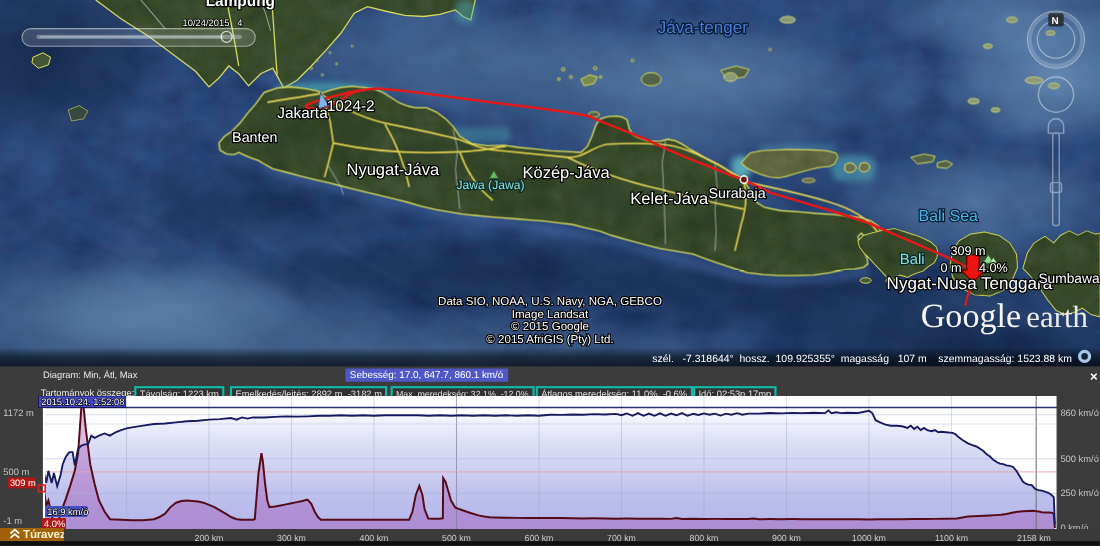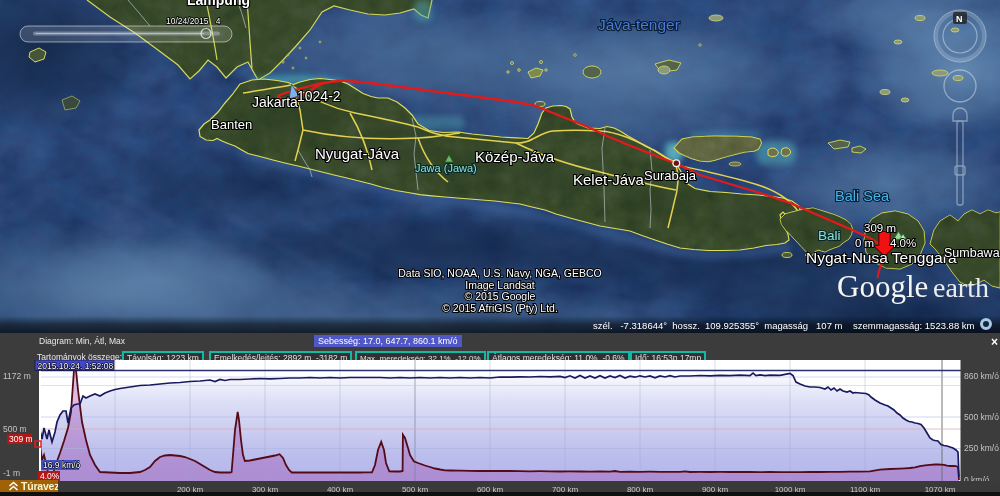--- a/index.html
+++ b/index.html
@@ -322,21 +322,21 @@
 </div>
 
 <div id="panel">
  <div class="r1" style="left:39px;">Diagram: Min, Átl, Max</div>
  <div class="box" style="left:314px;top:2px;background:#5058c8;">Sebesség: 17.0, 647.7, 860.1 km/ó</div>
  <div class="r1" style="left:37px;top:19px;">Tartományok összege:</div>
  <div class="gbox" style="left:122px;top:18px;">Távolság: 1223 km</div>
  <div class="gbox" style="left:209px;top:18px;">Emelkedés/lejtés: 2892 m, -3182 m</div>
  <div class="gbox" style="left:355px;top:18px;font-size:8px;">Max. meredekség: 32.1%, -12.0%</div>
  <div class="gbox" style="left:487px;top:18px;">Átlagos meredekség: 11.0%, -0.6%</div>
- <div class="gbox" style="left:630px;top:18px;">Idő: 16:53p 17mp</div>
+ <div class="gbox" style="left:630px;top:18px;">Idő: 02:53p 17mp</div>
  <div style="position:absolute;right:2px;top:2px;color:#fff;font-size:12px;font-weight:bold;">×</div>
 
  <div id="chartwrap">
  <svg width="1000" height="121" viewBox="0 0 1000 121">
 
   <defs>
   <linearGradient id="fillb" x1="0" y1="0" x2="0" y2="1">
    <stop offset="0" stop-color="#fbfbff"></stop>
    <stop offset="0.25" stop-color="#dee0f6"></stop>
    <stop offset="0.75" stop-color="#bcbeec"></stop>
@@ -411,20 +411,20 @@
   <div class="klab" style="left:190px;">200 km</div>
   <div class="klab" style="left:265px;">300 km</div>
   <div class="klab" style="left:340px;">400 km</div>
   <div class="klab" style="left:415px;">500 km</div>
   <div class="klab" style="left:490px;">600 km</div>
   <div class="klab" style="left:565px;">700 km</div>
   <div class="klab" style="left:640px;">800 km</div>
   <div class="klab" style="left:715px;">900 km</div>
   <div class="klab" style="left:790px;">1000 km</div>
   <div class="klab" style="left:865px;">1100 km</div>
-  <div class="klab" style="left:940px;">1070 km</div>
+  <div class="klab" style="left:940px;">2158 km</div>
  </div>
  <div id="tourbar"><svg width="11" height="10" style="vertical-align:-1px;margin-right:2px;">
           <path d="M1.5,5 L5.5,1.5 9.5,5 M1.5,9 L5.5,5.5 9.5,9" stroke="#fff" stroke-width="1.6" fill="none"></path>
         </svg>Túravezető</div>
  <div id="blackstrip"></div>
 </div>
 </div>
 
 </body></html>

